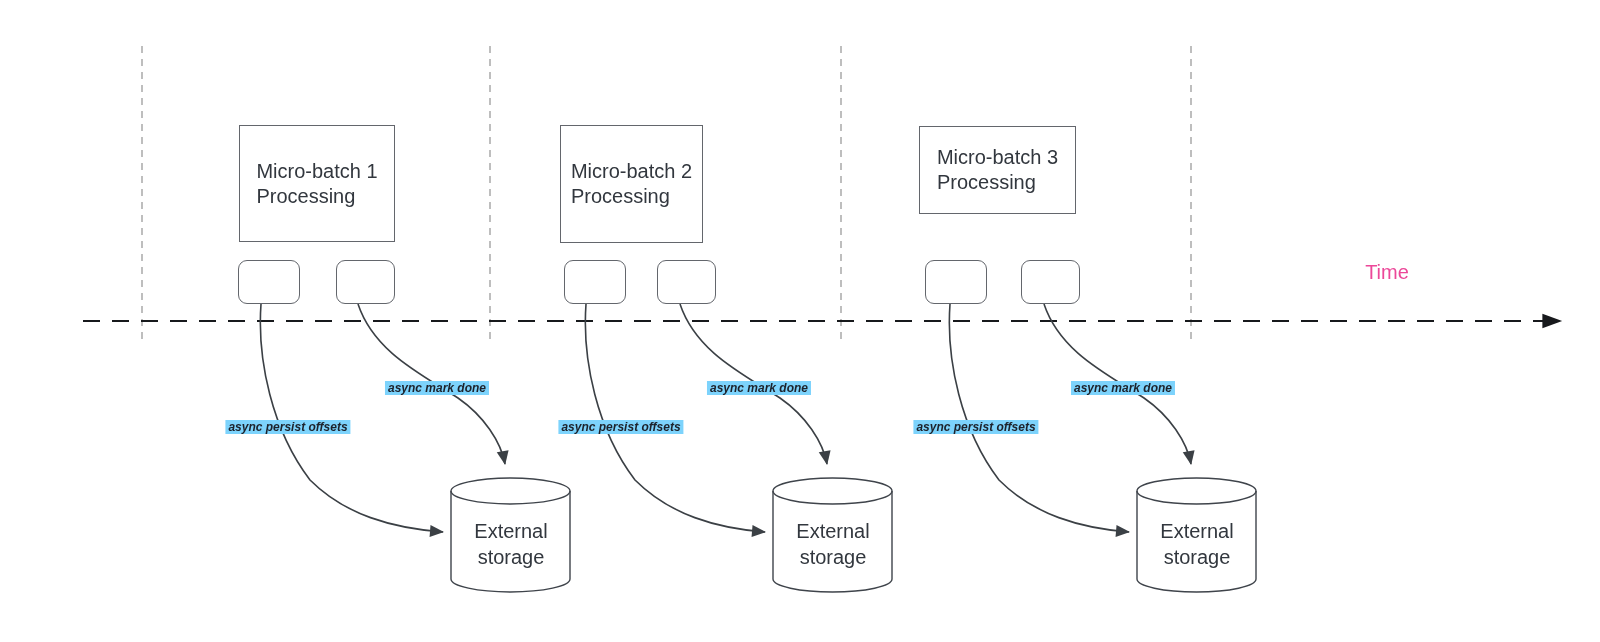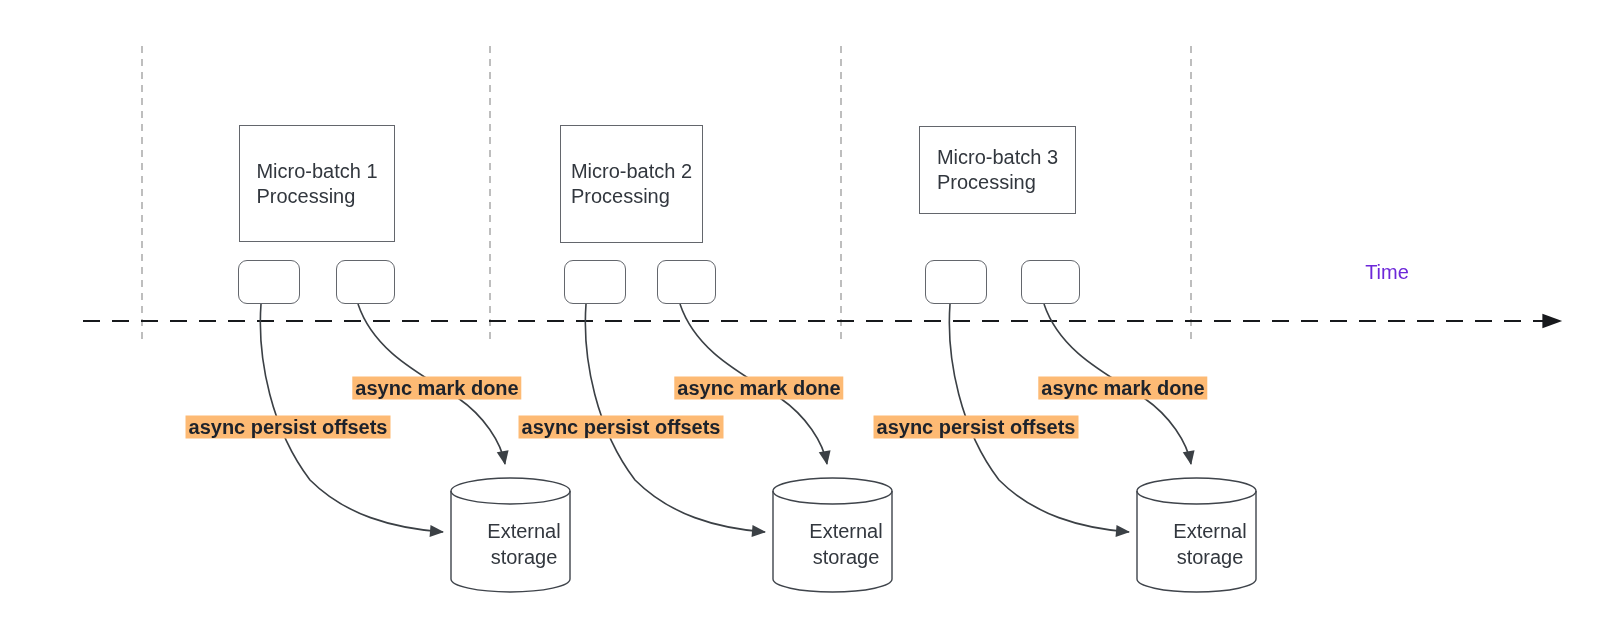--- a/index.html
+++ b/index.html
@@ -31,41 +31,41 @@
     width: 62px;
     height: 44px;
     border: 1px solid #63666c;
     border-radius: 9px;
     background: #ffffff;
     box-sizing: border-box;
   }
   .edge-label {
     position: absolute;
     transform: translate(-50%, -50%);
-    font-size: 20px;
+    font-size: 12px;
     font-weight: bold;
     color: #1d222b;
-    background: #fdba74;
+    background: #7dd3fc;
     padding: 0 3px;
     white-space: nowrap;
+    font-style: italic;
   }
   .storage-label {
     position: absolute;
     transform: translateX(-50%);
     text-align: center;
     font-size: 20px;
     line-height: 26px;
     color: #32373e;
-    margin-left: 13px;
   }
   .time-label {
     position: absolute;
     transform: translate(-50%, -50%);
     font-size: 20px;
-    color: #6d28d9;
+    color: #ec4899;
   }
 </style>
 </head>
 <body>
 
 <div class="canvas">
 
   <svg width="1600" height="642" viewBox="0 0 1600 642">
     <defs>
       <marker id="arrow" viewBox="0 0 16 16" refX="14" refY="8" markerWidth="16" markerHeight="16" markerUnits="userSpaceOnUse" orient="auto">

